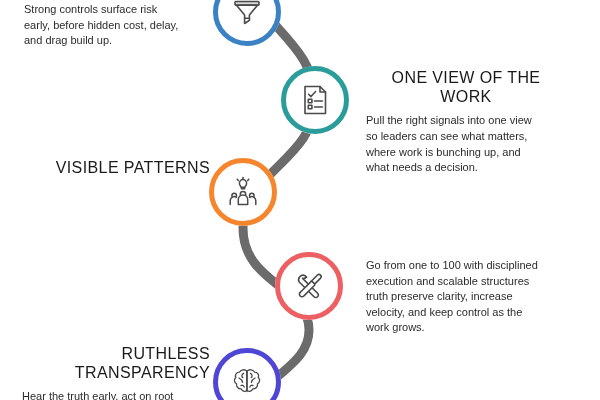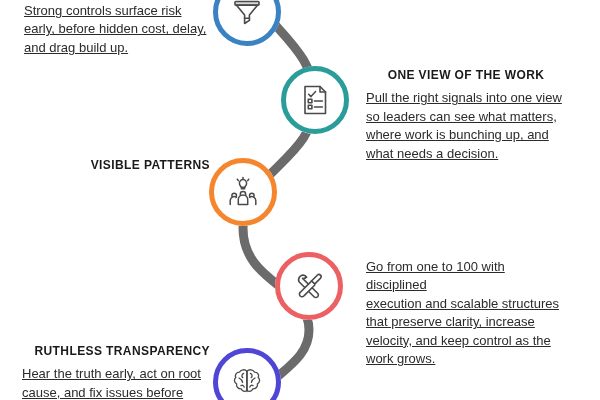--- a/index.html
+++ b/index.html
@@ -45,33 +45,32 @@
     width: 38px; height: 38px;
     display: block;
   }
   .node .glyph svg { display: block; width: 38px; height: 38px; }
 
   .text-block {
     position: absolute;
     z-index: 2;
   }
   .text-block .t-title {
-    font-size: 12px;
-    font-weight: bold;
+    font-size: 16px;
+    font-weight: normal;
     color: #1a1a1a;
     letter-spacing: 0.4px;
     margin-bottom: 7px;
     line-height: 1.2;
   }
   .text-block .t-body {
-    font-size: 13px;
+    font-size: 11px;
     color: #2b2b2b;
     line-height: 1.42;
     white-space: pre-line;
-    text-decoration: underline;
   }
   .text-block.align-right { text-align: left; }
   .text-block.align-right .t-title { text-align: center; }
   .text-block.align-left { text-align: left; }
   .text-block.align-left .t-title { text-align: right; }
 
   
   #block-1 { left: 24px;  top: 2px;   width: 184px; }
   #block-2 { left: 366px; top: 68px;  width: 200px; }
   #block-3 { left: 22px;  top: 158px; width: 188px; }
@@ -196,21 +195,21 @@
 what needs a decision.</div>
   </div>
 
   <div class="text-block align-left" id="block-3">
     <div class="t-title">VISIBLE PATTERNS</div>
   </div>
 
   <div class="text-block align-right" id="block-4">
     <div class="t-body">Go from one to 100 with disciplined
 execution and scalable structures
-that preserve clarity, increase
+truth preserve clarity, increase
 velocity, and keep control as the
 work grows.</div>
   </div>
 
   <div class="text-block align-left" id="block-5">
     <div class="t-title">RUTHLESS TRANSPARENCY</div>
     <div class="t-body">Hear the truth early, act on root
 cause, and fix issues before cost</div>
   </div>
 

